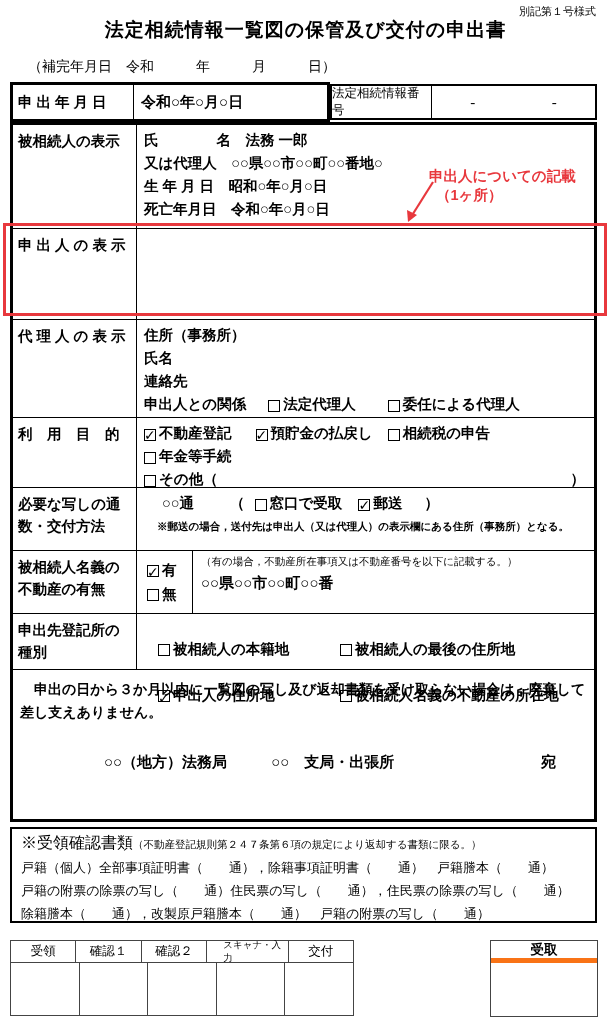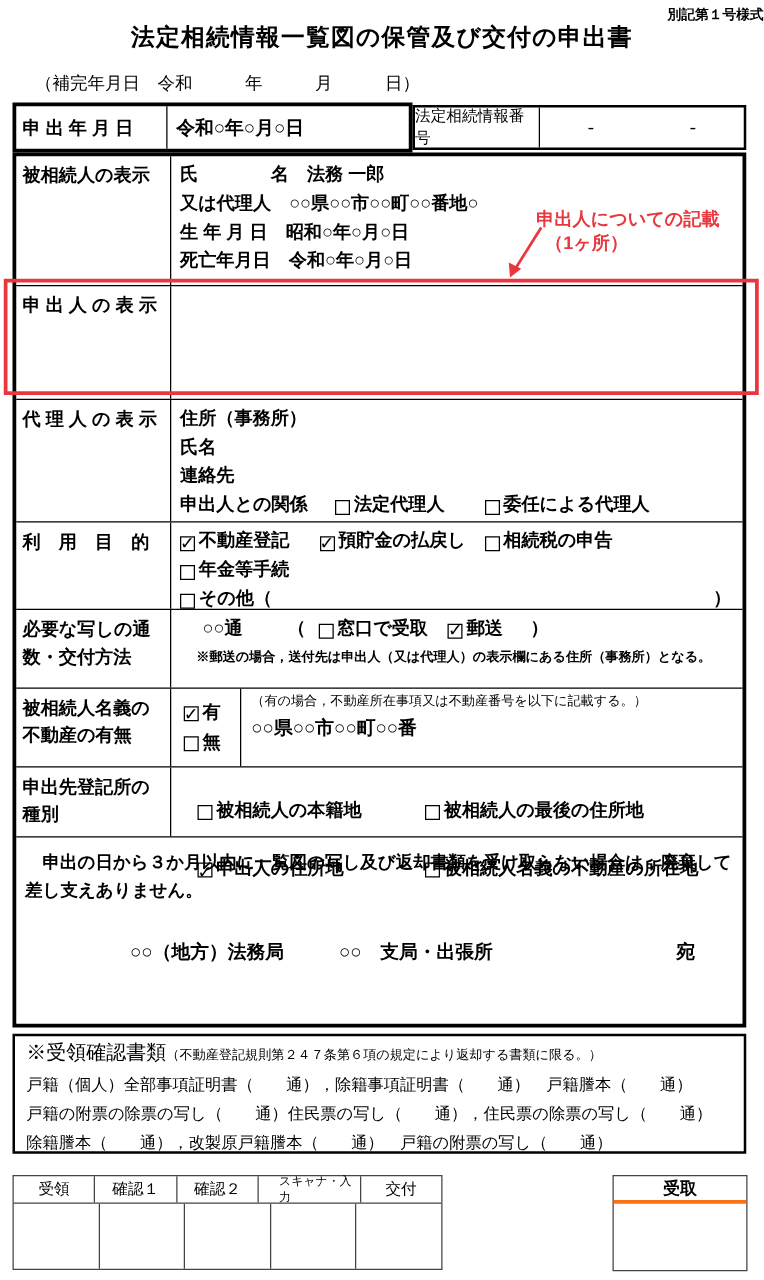--- a/index.html
+++ b/index.html
@@ -1,21 +1,21 @@
 <!DOCTYPE html>
 <html><head>
 <meta charset="utf-8">
 <style>
   * { box-sizing: border-box; margin: 0; padding: 0; }
   html,body { background:#fff; }
   body { width:611px; height:1024px; position:relative; color:#000;
          font-family:"Liberation Sans", sans-serif; }
   .sheet { position:relative; width:611px; height:1024px; background:#fff; overflow:hidden; }
 
-  .form-code { position:absolute; top:4px; right:0; font-size:11px; font-weight:bold; }
+  .form-code { position:absolute; top:4px; right:15px; font-size:11px; font-weight:normal; }
   .title { position:absolute; top:17px; left:0; width:100%; text-align:center;
            font-size:19px; font-weight:bold; letter-spacing:1px; }
   .supplement { position:absolute; top:58px; left:28px; font-size:14px;
                 font-family:"Liberation Serif", serif; }
 
   
   .toprow { position:absolute; top:82px; left:10px; display:flex; }
   .datebox { width:320px; height:40px; border:3px solid #000; display:flex; }
   .datebox .dlbl { width:121px; border-right:1.5px solid #000; font-weight:bold;
                    font-size:14.5px; display:flex; align-items:center; padding-left:5px; }
@@ -89,21 +89,21 @@
   .stamptable { position:absolute; left:10px; top:940px; width:344px; border:1px solid #444; }
   .strow { display:flex; }
   .strow.hd { height:22px; border-bottom:1px solid #444; }
   .strow.bd { height:52px; }
   .stcell { flex:1; border-right:1px solid #444; display:flex; align-items:center;
             justify-content:center; font-family:"Liberation Serif", serif; font-size:12.5px; }
   .stcell:last-child { border-right:none; }
   .stcell.small { font-size:9.5px;margin-left:16px; }
 
   .receiptbox { position:absolute; left:490px; top:940px; width:108px; border:1px solid #444; }
-  .receiptbox .rhd { height:22px; border-bottom:3px solid #f97316; display:flex; align-items:center;
+  .receiptbox .rhd { height:22px; border-bottom:5px solid #f97316; display:flex; align-items:center;
                      justify-content:center; font-weight:bold; font-size:13.5px; }
   .receiptbox .rbd { height:53px; }
 </style>
 </head>
 <body>
 
 <div class="sheet">
 
   <div class="form-code">別記第１号様式</div>
   <div class="title">法定相続情報一覧図の保管及び交付の申出書</div>

